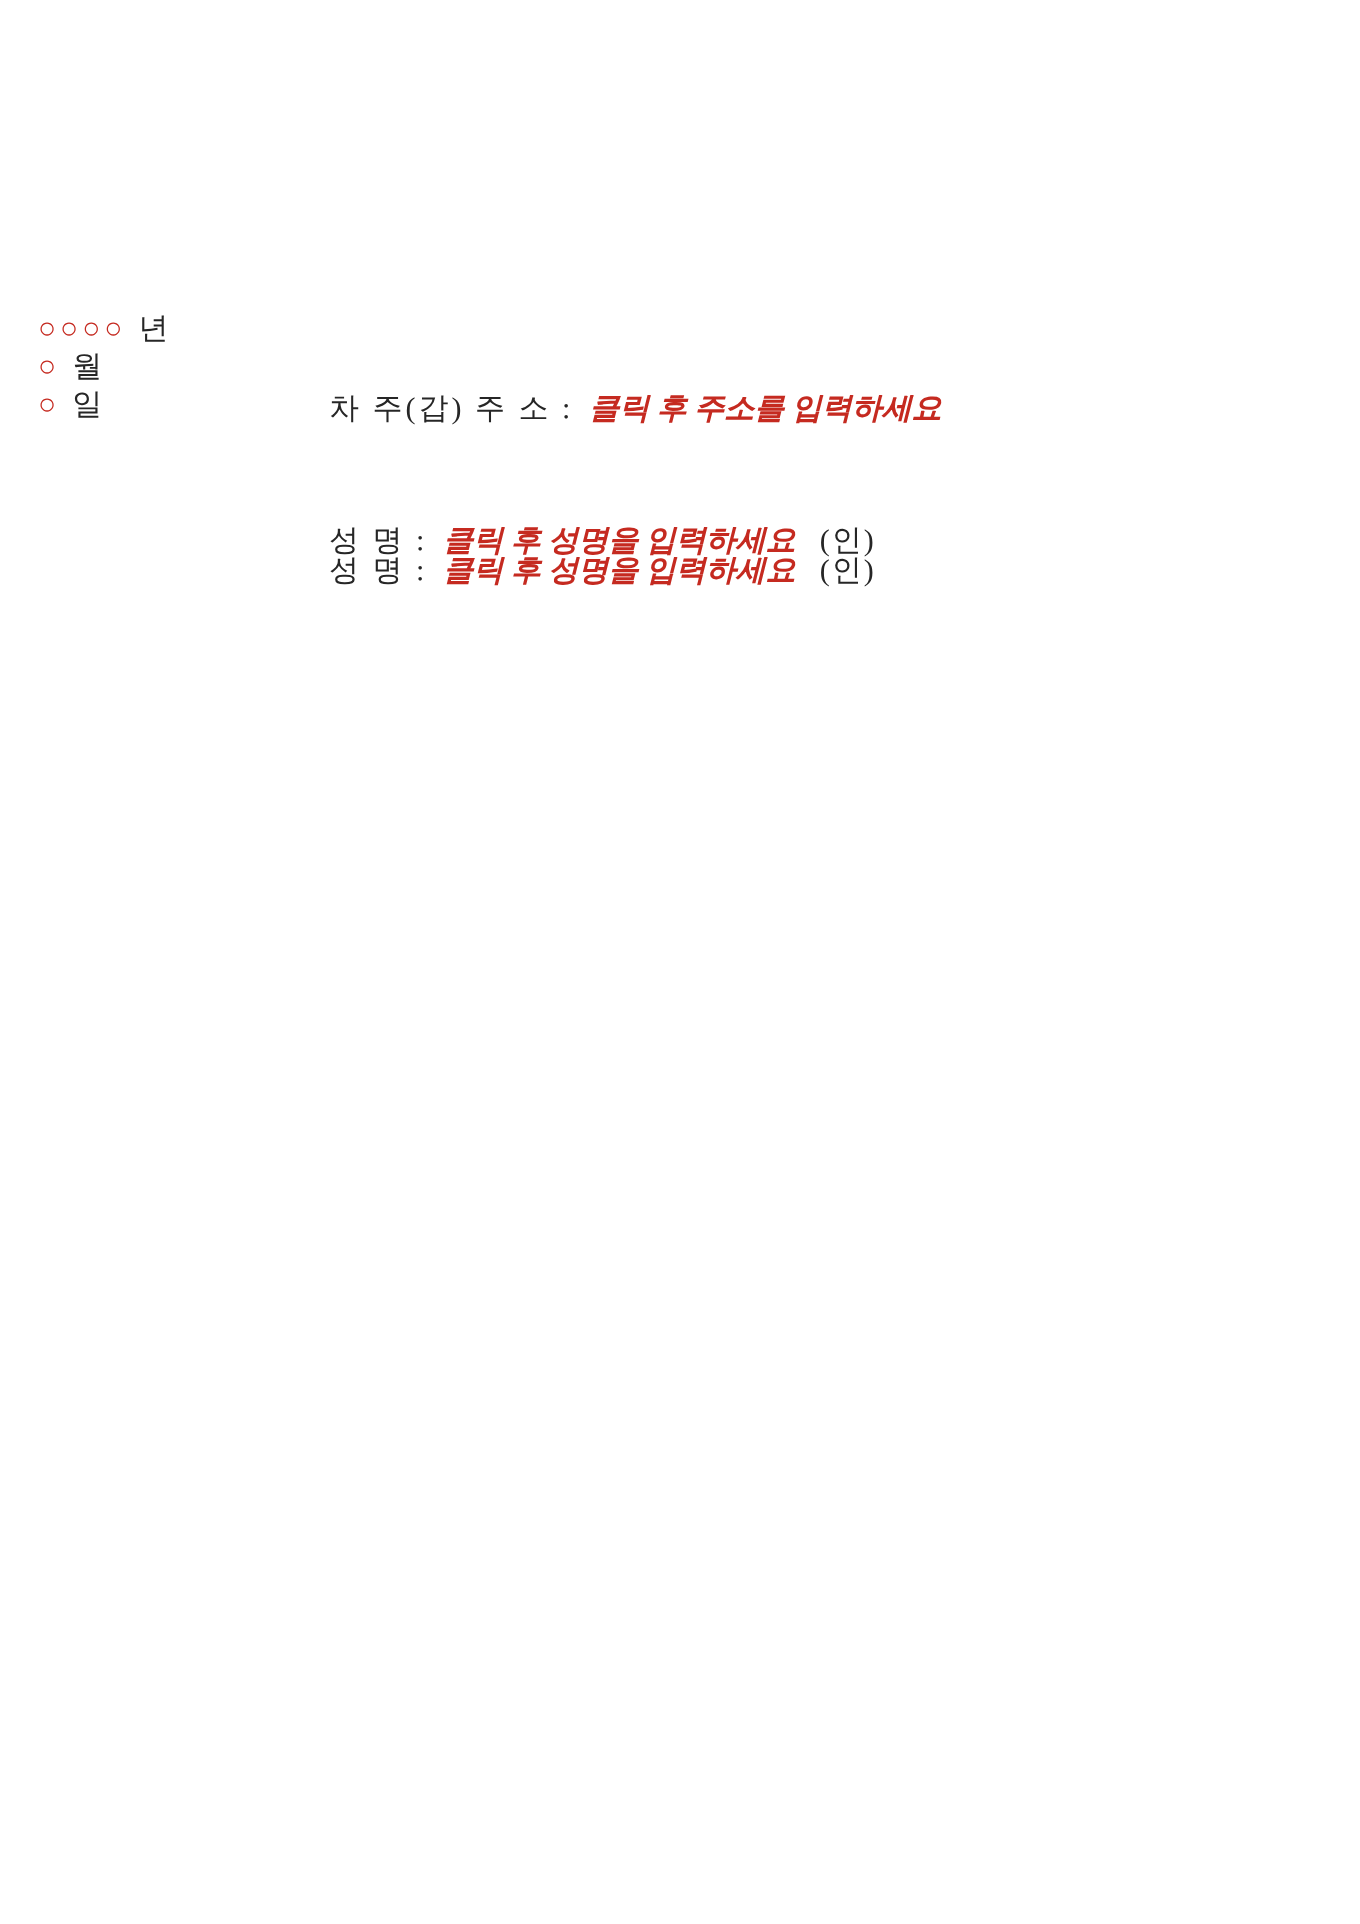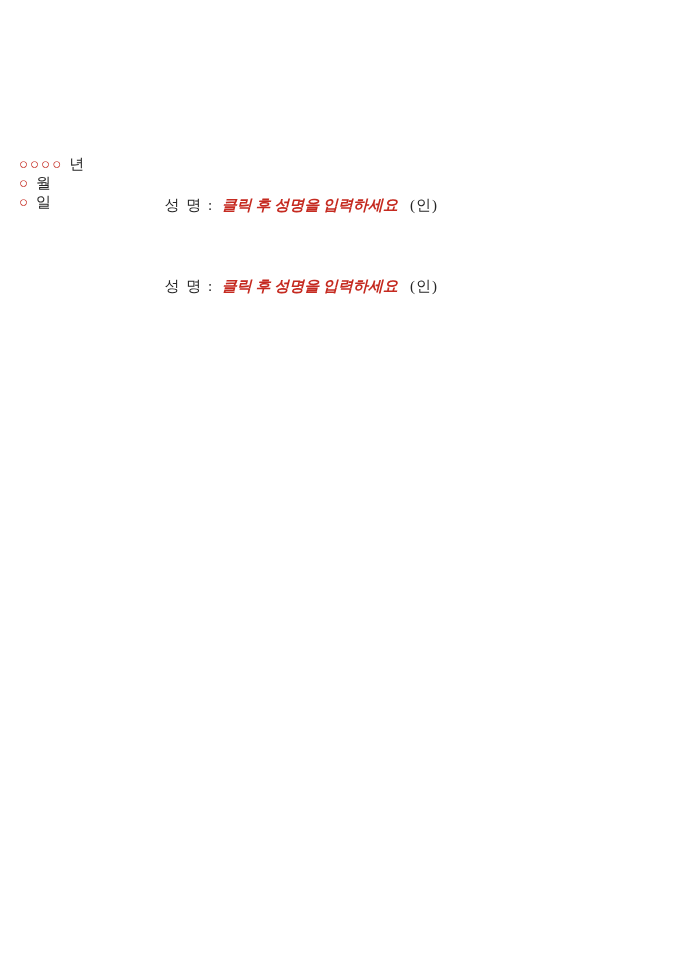--- a/index.html
+++ b/index.html
@@ -76,20 +76,23 @@
 <div class="page">
 
   <div class="date-line">
     <span class="date-group"><span class="placeholder-red date-circles">○○○○</span><span class="unit-label">년</span></span>
     <span class="date-group"><span class="placeholder-red date-circles">○</span><span class="unit-label">월</span></span>
     <span class="date-group"><span class="placeholder-red date-circles">○</span><span class="unit-label">일</span></span>
   </div>
 
   <div class="party-block borrower">
     <div class="doc-line">
+      <span class="label">차 주(갑) 주 소 :</span><span class="placeholder-red field-placeholder">클릭 후 주소를 입력하세요</span>
+    </div>
+    <div class="doc-line">
       <span class="label">성 명 :</span><span class="placeholder-red field-placeholder">클릭 후 성명을 입력하세요</span><span class="seal">(인)</span>
     </div>
   </div>
 
   <div class="party-block lender">
     <div class="doc-line">
       <span class="label">성 명 :</span><span class="placeholder-red field-placeholder">클릭 후 성명을 입력하세요</span><span class="seal">(인)</span>
     </div>
   </div>
 

